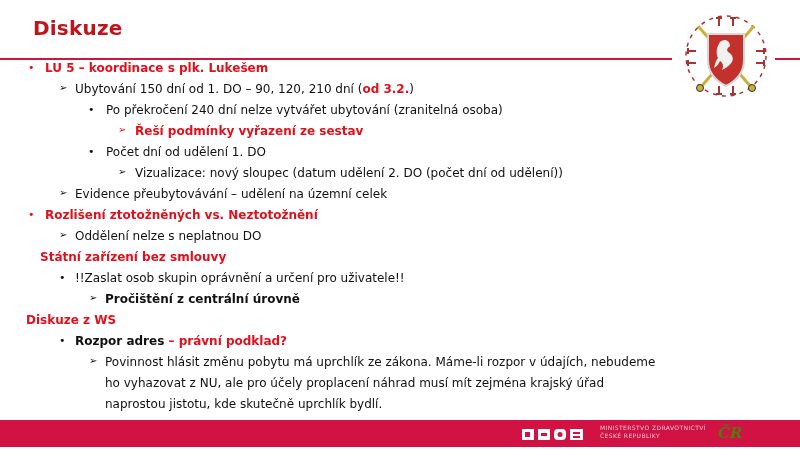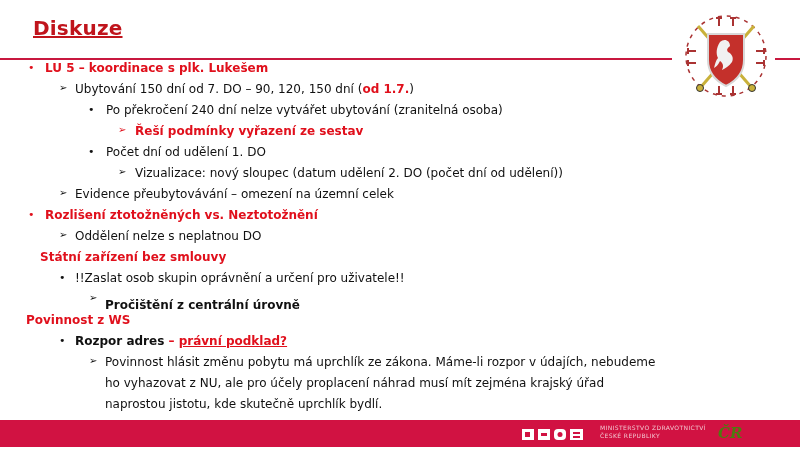--- a/index.html
+++ b/index.html
@@ -1,28 +1,28 @@
 <!DOCTYPE html>
 <html><head>
 <meta charset="utf-8">
 <style>
   html, body { margin:0; padding:0; }
   body { width:800px; height:449px; position:relative; background:#ffffff; overflow:hidden;
          font-family:"DejaVu Sans","Liberation Sans",sans-serif; color:#111; }
-  .title { position:absolute; left:33px; top:16px; font-size:20px; font-weight:bold; color:#c0141c; letter-spacing:0.2px;text-decoration:underline; }
+  .title { position:absolute; left:33px; top:16px; font-size:20px; font-weight:bold; color:#c0141c; letter-spacing:0.2px; }
   .rule-left { position:absolute; left:0; top:58px; width:672px; height:2px; background:#c8183f; }
   .rule-right { position:absolute; left:775px; top:58px; width:25px; height:2px; background:#c8183f; }
   .emblem { position:absolute; left:680px; top:10px; width:92px; height:92px; }
   .content { position:absolute; left:0; top:60px; width:680px; font-size:12px; }
   .line { position:absolute; white-space:nowrap; line-height:16px; }
   .bullet { position:absolute; font-size:11px; }
   .arrow { position:absolute; font-size:10px; }
   .red { color:#e0101c; }
   .b { font-weight:bold; }
-  .u { text-decoration:underline; }
+  .u { }
   .footer { position:absolute; left:0; top:420px; width:800px; height:27px; background:#d11242; }
   .mzcr-logo { position:absolute; left:522px; top:427px; width:62px; height:14px; }
   .mzcr-text { position:absolute; left:600px; top:424px; font-size:6px; line-height:8px; color:#f3c4cf; font-family:"DejaVu Sans",sans-serif; letter-spacing:0.4px; }
   .cr-logo { position:absolute; left:718px; top:424px; font-family:"DejaVu Serif",serif; font-style:italic; font-weight:bold; font-size:15px; color:#4d7c0f; }
 </style>
 </head>
 <body>
 
 <div class="title">Diskuze</div>
 <div class="rule-left"></div>
@@ -43,52 +43,52 @@
   <path d="M28 24 h36 v26 c0 14 -10 22 -18 26 c-8 -4 -18 -12 -18 -26 z" fill="#c4302b" stroke="#d8d8d8" stroke-width="2"></path>
   <path d="M40 32 c4 -4 10 -2 10 4 c-2 2 -4 3 -2 6 c4 2 6 6 4 10 c-3 4 -6 6 -10 8 c2 -4 1 -7 -2 -9 c-2 4 -4 6 -6 7 c1 -4 2 -8 4 -10 c-2 -4 -2 -10 2 -16z" fill="#f1f1f1"></path>
 </svg>
 
 <div class="content">
 
   <span class="bullet red" style="left:28px;top:1px">•</span>
   <div class="line red b" style="left:45px;top:0px">LU 5 – koordinace s plk. Lukešem</div>
 
   <span class="arrow" style="left:59px;top:22px">➢</span>
-  <div class="line" style="left:75px;top:21px"><span>Ubytování 150 dní od 7. DO – 90, 120, 150 dní (</span><span class="red b">od 1.7.</span><span>)</span></div>
+  <div class="line" style="left:75px;top:21px"><span>Ubytování 150 dní od 1. DO – 90, 120, 210 dní (</span><span class="red b">od 3.2.</span><span>)</span></div>
 
   <span class="bullet" style="left:88px;top:43px">•</span>
   <div class="line" style="left:106px;top:42px">Po překročení 240 dní nelze vytvářet ubytování (zranitelná osoba)</div>
 
   <span class="arrow red" style="left:118px;top:64px">➢</span>
   <div class="line red b" style="left:135px;top:63px">Řeší podmínky vyřazení ze sestav</div>
 
   <span class="bullet" style="left:88px;top:85px">•</span>
   <div class="line" style="left:106px;top:84px">Počet dní od udělení 1. DO</div>
 
   <span class="arrow" style="left:118px;top:106px">➢</span>
   <div class="line" style="left:135px;top:105px">Vizualizace: nový sloupec (datum udělení 2. DO (počet dní od udělení))</div>
 
   <span class="arrow" style="left:59px;top:127px">➢</span>
-  <div class="line" style="left:75px;top:126px">Evidence přeubytovávání – omezení na územní celek</div>
+  <div class="line" style="left:75px;top:126px">Evidence přeubytovávání – udělení na územní celek</div>
 
   <span class="bullet red" style="left:28px;top:148px">•</span>
   <div class="line red b" style="left:45px;top:147px">Rozlišení ztotožněných vs. Neztotožnění</div>
 
   <span class="arrow" style="left:59px;top:169px">➢</span>
   <div class="line" style="left:75px;top:168px">Oddělení nelze s neplatnou DO</div>
 
   <div class="line red b" style="left:40px;top:189px">Státní zařízení bez smlouvy</div>
 
   <span class="bullet" style="left:59px;top:211px">•</span>
   <div class="line" style="left:75px;top:210px">!!Zaslat osob skupin oprávnění a určení pro uživatele!!</div>
 
   <span class="arrow" style="left:89px;top:232px">➢</span>
-  <div class="line b" style="left:105px;top:237px">Pročištění z centrální úrovně</div>
+  <div class="line b" style="left:105px;top:231px">Pročištění z centrální úrovně</div>
 
-  <div class="line red b" style="left:26px;top:252px">Povinnost z WS</div>
+  <div class="line red b" style="left:26px;top:252px">Diskuze z WS</div>
 
   <span class="bullet" style="left:59px;top:274px">•</span>
   <div class="line" style="left:75px;top:273px"><span class="b">Rozpor adres</span><span class="red b"> – </span><span class="red b u">právní podklad?</span></div>
 
   <span class="arrow" style="left:89px;top:295px">➢</span>
   <div class="line" style="left:105px;top:294px">Povinnost hlásit změnu pobytu má uprchlík ze zákona. Máme-li rozpor v údajích, nebudeme</div>
   <div class="line" style="left:105px;top:315px">ho vyhazovat z NU, ale pro účely proplacení náhrad musí mít zejména krajský úřad</div>
   <div class="line" style="left:105px;top:336px">naprostou jistotu, kde skutečně uprchlík bydlí.</div>
 </div>
 

